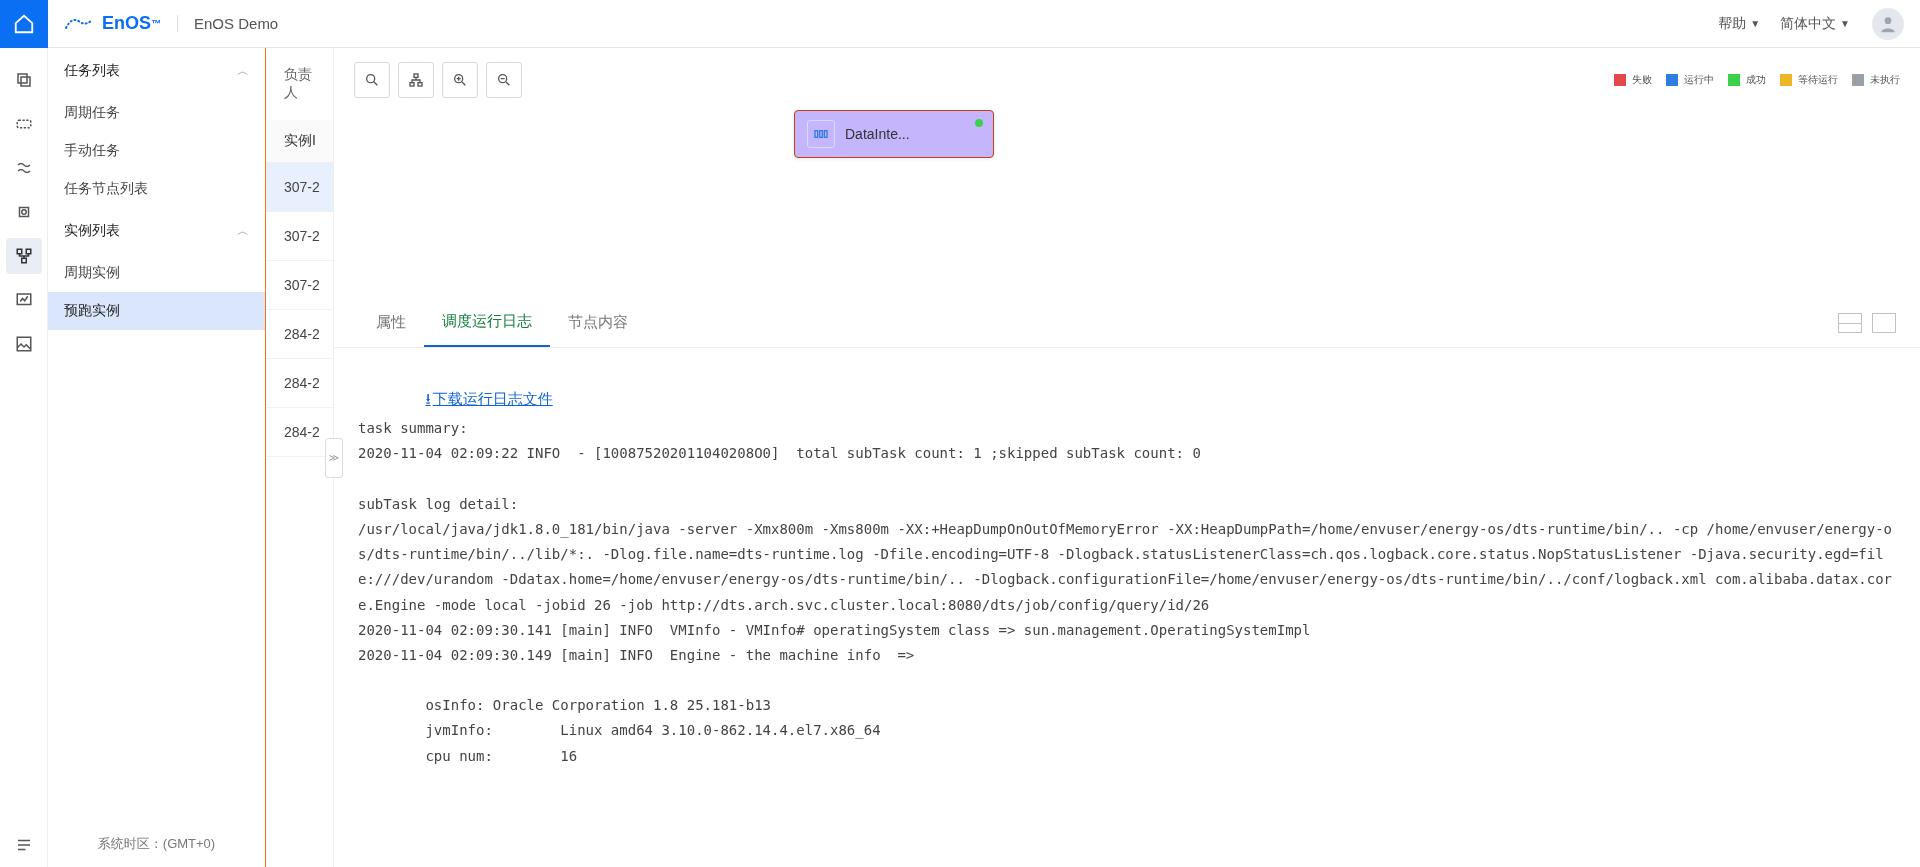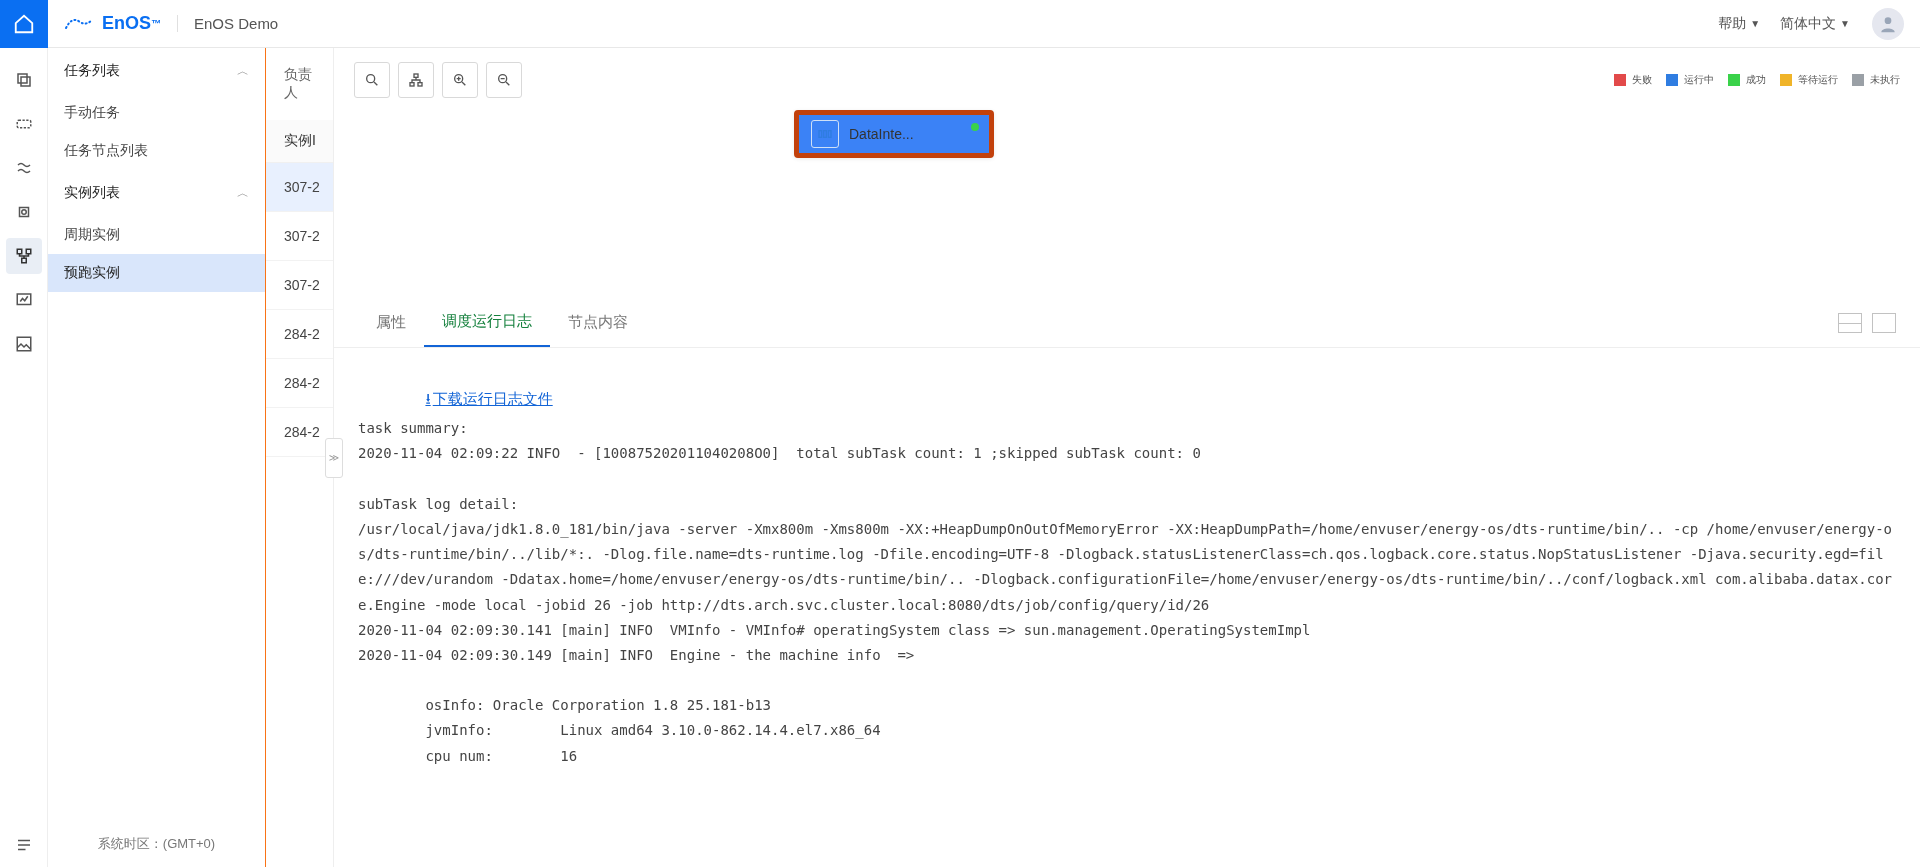--- a/index.html
+++ b/index.html
@@ -44,21 +44,21 @@
 
 
 .main { flex:1; display:flex; flex-direction:column; min-width:0; }
 .toolbar { display:flex; align-items:center; padding:14px 20px 0 20px; }
 .tb-btn { width:36px; height:36px; border:1px solid #d9d9d9; border-radius:3px; margin-right:8px; display:flex; align-items:center; justify-content:center; background:#fff; cursor:pointer; color:#555; }
 .legend { margin-left:auto; display:flex; gap:14px; font-size:10px; color:#555; align-items:center;}
 .lg { display:flex; align-items:center; gap:6px; }
 .lg-sw { width:12px; height:12px; display:inline-block; }
 
 .canvas { height:200px; position:relative; }
-.dag-node { position:absolute; left:460px; top:12px; width:200px; height:48px; border:5px solid #c2410c; border-radius:4px; background:#3b82f6; display:flex; align-items:center; padding:0 12px; box-shadow:0 1px 4px rgba(0,0,0,0.08); cursor:pointer; }
+.dag-node { position:absolute; left:460px; top:12px; width:200px; height:48px; border:1px solid #c2410c; border-radius:4px; background:#c4b5fd; display:flex; align-items:center; padding:0 12px; box-shadow:0 1px 4px rgba(0,0,0,0.08); cursor:pointer; }
 .dag-node .node-icon { width:28px; height:28px; border:1px solid #cfe0f7; border-radius:3px; display:flex; align-items:center; justify-content:center; color:#2f7de1; margin-right:10px; font-size:14px; }
 .dag-node .node-label { flex:1; white-space:nowrap; overflow:hidden; text-overflow:ellipsis; color:#333; }
 .dag-node .dot { width:8px; height:8px; border-radius:50%; background:#3ad24a; position:absolute; right:10px; top:8px; }
 
 
 .tabs { display:flex; align-items:center; border-bottom:1px solid #eee; padding:0 24px; }
 .tab { padding:14px 18px; color:#777; cursor:pointer; font-size:15px; }
 .tab.active { color:#15803d; border-bottom:2px solid #1264d6; }
 .tabs-right { margin-left:auto; display:flex; gap:10px; padding:8px 0;}
 .panel-btn { width:24px; height:20px; border:1px solid #c2c2c2; background:#fff; cursor:pointer; position:relative; }
@@ -157,20 +157,21 @@
             <path d="M4 6h16M4 12h16M4 18h10"></path>
           </svg>
         </div>
     </div>
 
     <div class="sidenav">
       <div class="sidenav-group">
         <span>任务列表</span>
         <span class="chev">︿</span>
       </div>
+      <div class="sidenav-item">周期任务</div>
       <div class="sidenav-item">手动任务</div>
       <div class="sidenav-item">任务节点列表</div>
       <div class="sidenav-group">
         <span>实例列表</span>
         <span class="chev">︿</span>
       </div>
       <div class="sidenav-item">周期实例</div>
       <div class="sidenav-item active">预跑实例</div>
       <div class="sidenav-footer">系统时区：(GMT+0)</div>
     </div>

